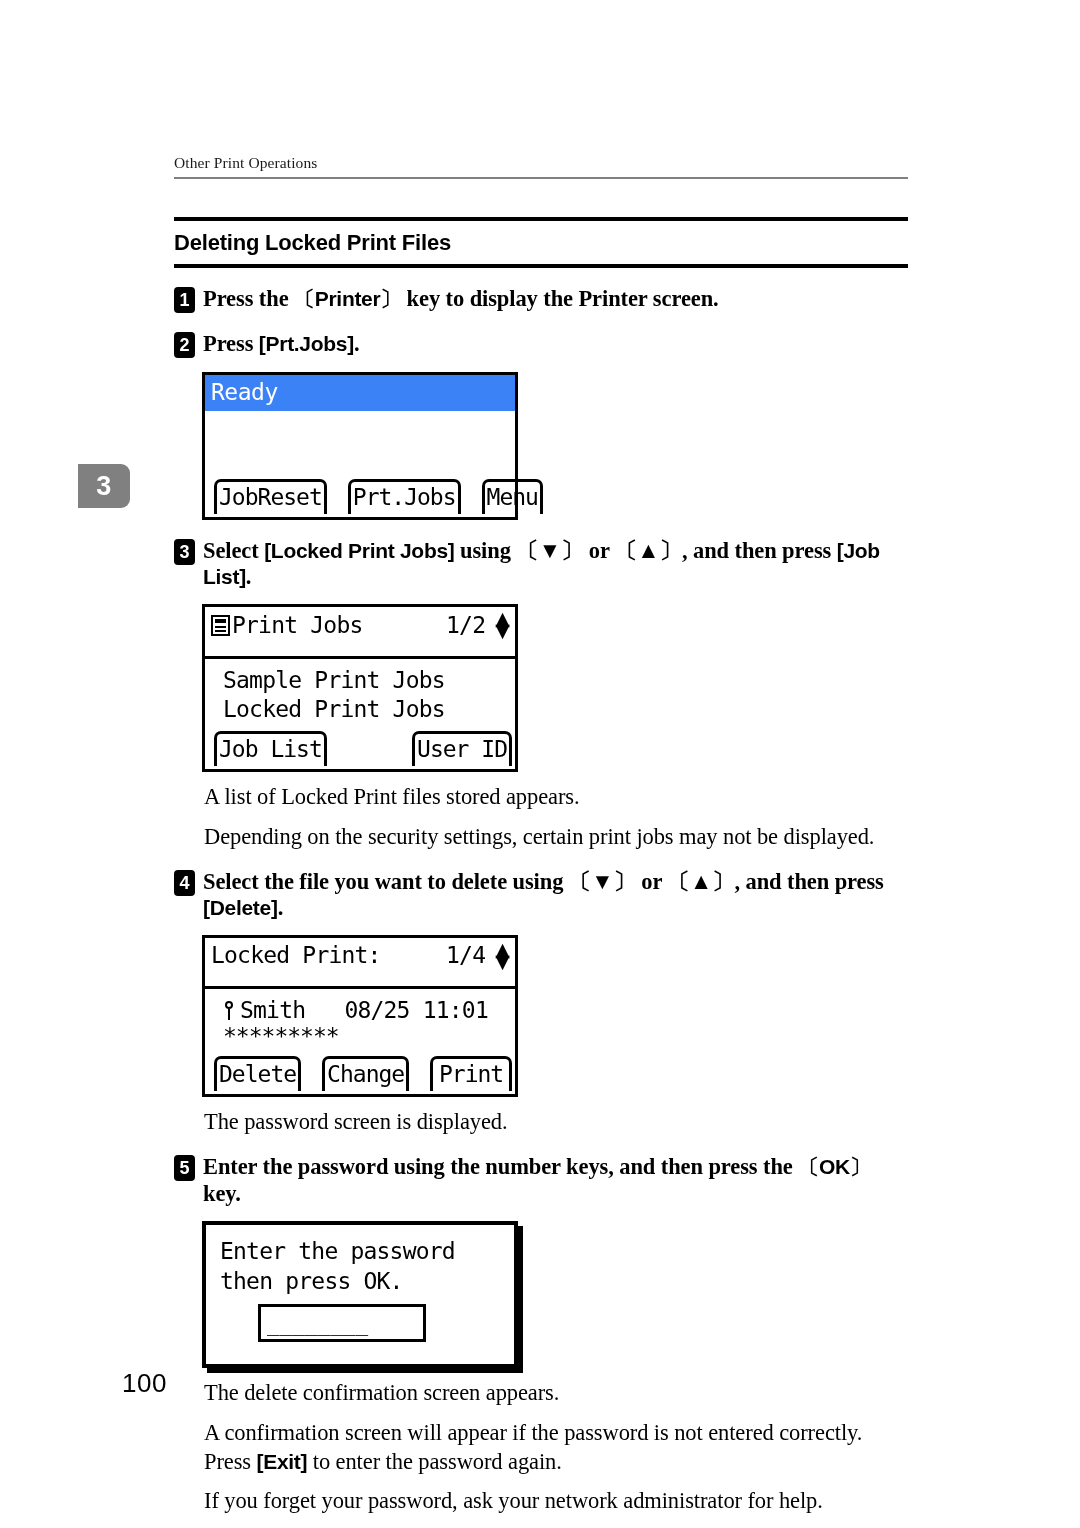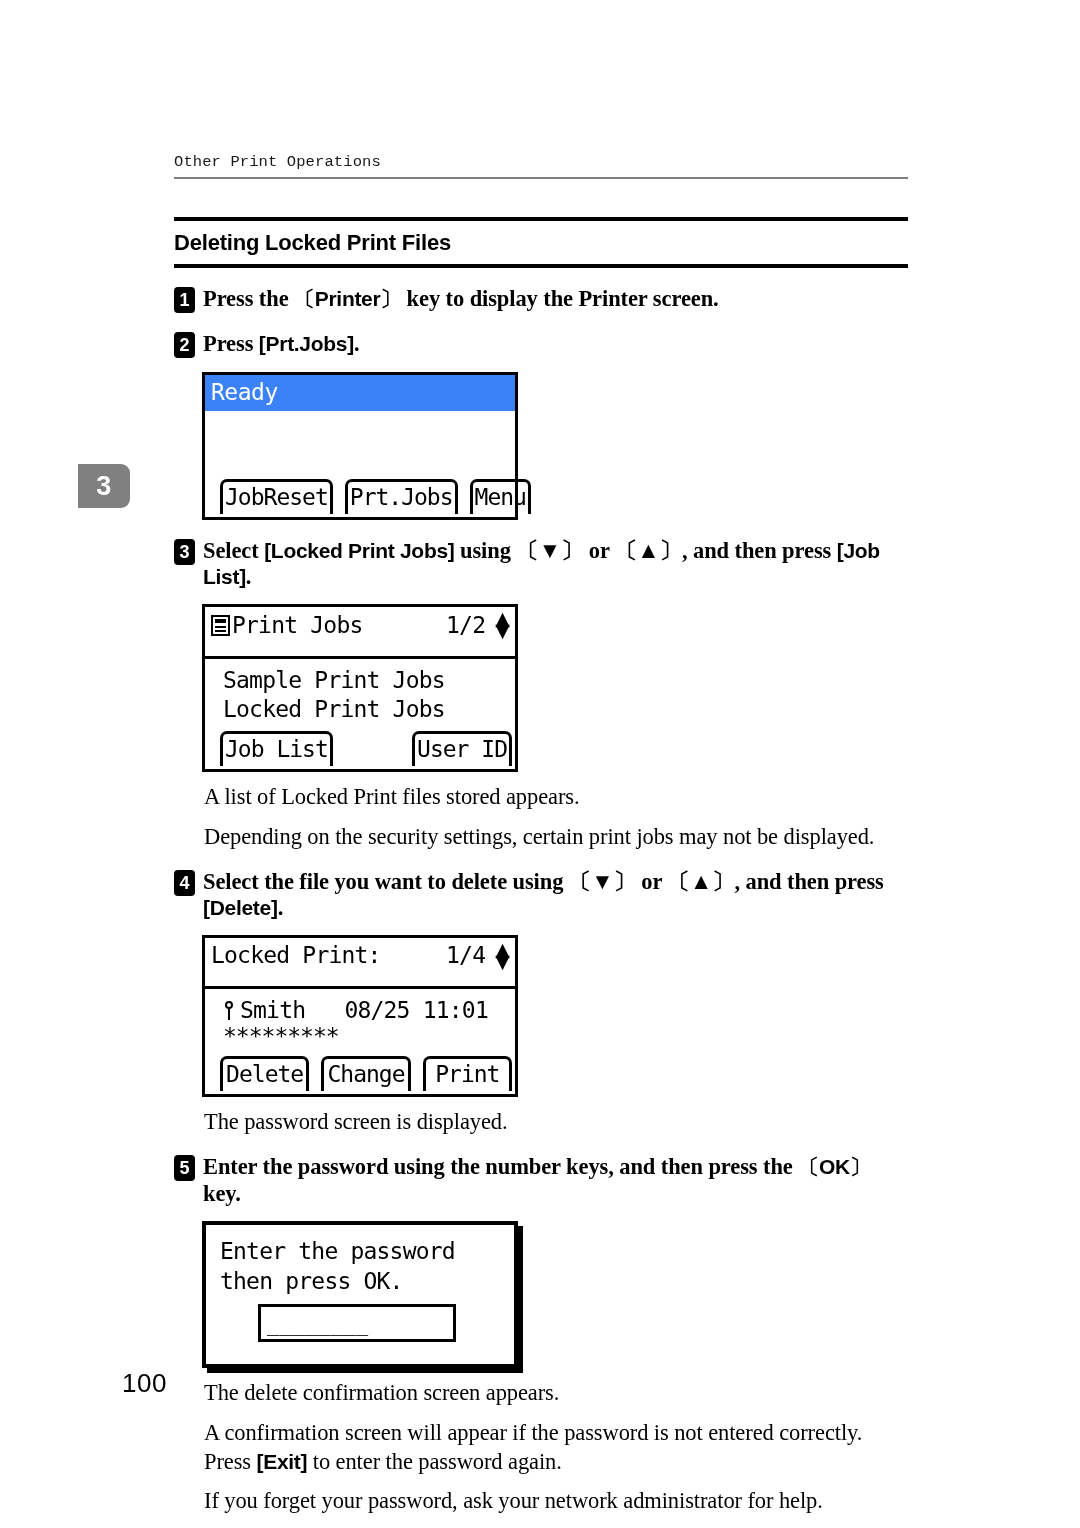--- a/index.html
+++ b/index.html
@@ -44,21 +44,21 @@
   
   .content {
     position: absolute;
     left: 174px;
     top: 154px;
     width: 734px;
   }
 
   
   .running-head {
-    font-family: Liberation Mono, monospace;
+    font-family: Liberation Serif, serif;
     font-size: 15.5px;
     color: #1a1a1a;
     letter-spacing: 0.1px;
     line-height: 1.1;
     padding-bottom: 6px;
   }
   .rule-thin {
     height: 2px;
     background: #808080;
     width: 100%;
@@ -246,22 +246,22 @@
     font-size: 23px;
     line-height: 1;
   }
 
   .lcd-blank { height: 64px; }
 
   
   .softkeys {
     display: flex;
     align-items: flex-end;
-    padding: 4px 3px 3px 15px;
-    gap: 12px;
+    padding: 4px 3px 3px 9px;
+    gap: 21px;
   }
   .softkey {
     border: 3px solid #000000;
     border-bottom: none;
     border-radius: 7px 7px 0 0;
     font-size: 23px;
     line-height: 1;
     padding: 4px 2px 5px 2px;
     text-align: center;
     letter-spacing: -1px;
@@ -285,21 +285,21 @@
     box-sizing: border-box;
     padding: 12px 14px 22px 14px;
     font-family: "DejaVu Sans Mono", monospace;
     font-size: 23px;
     line-height: 1.3;
     letter-spacing: -0.8px;
   }
   .pass-line { white-space: pre; }
   .pass-box {
     margin: 8px 0 0 38px;
-    width: 198px;
+    width: 168px;
     height: 38px;
     border: 3px solid #000000;
     box-sizing: border-box;
     position: relative;
     background: #ffffff;
   }
   .pass-dashes {
     position: absolute;
     left: 6px;
     bottom: 4px;

